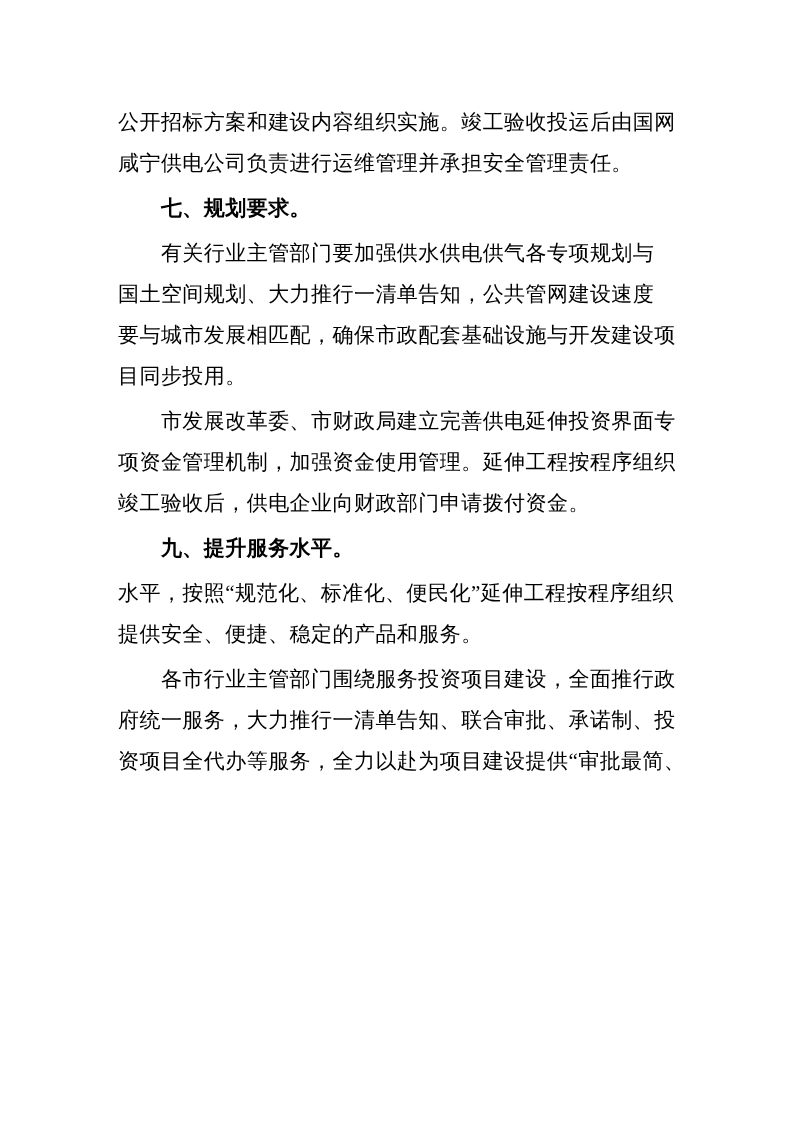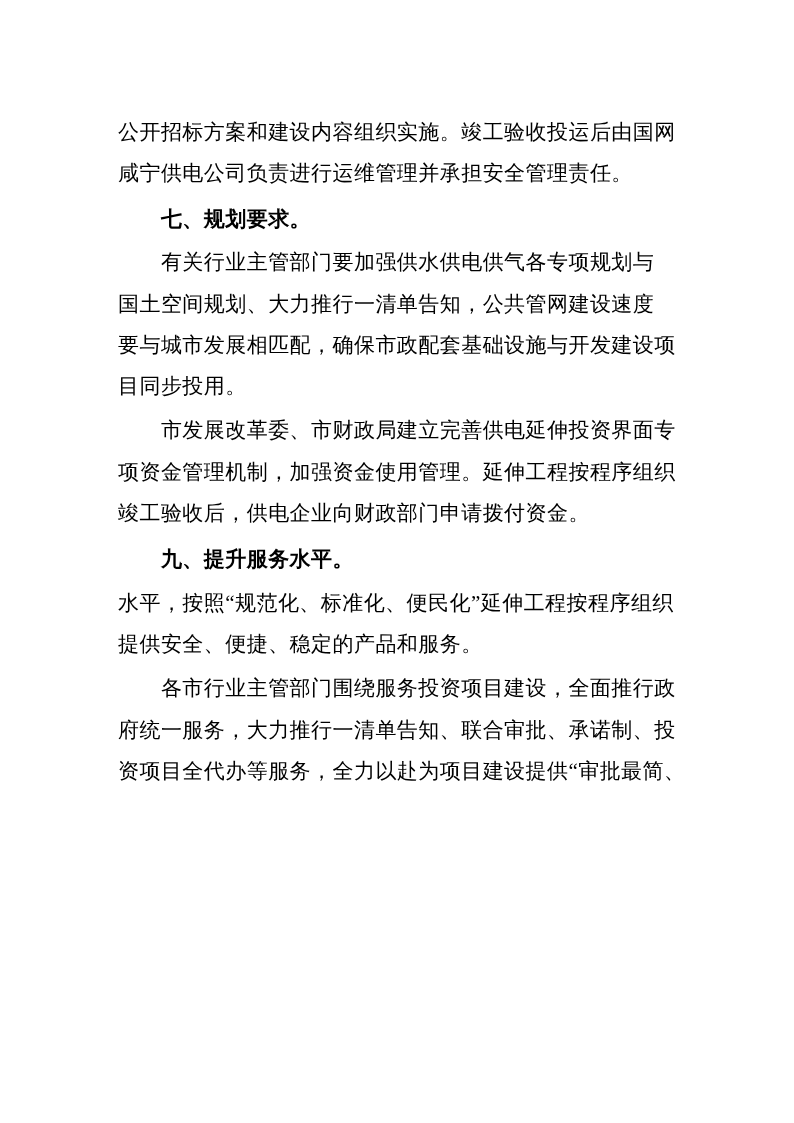--- a/index.html
+++ b/index.html
@@ -20,42 +20,41 @@
     position: absolute;
     left: 118px;
     top: 98px;
     width: 560px;
   }
   .block {
     margin: 4px 0 0 0;
     padding: 0;
   }
   .block:first-child {
-    margin-top: 14px;
+    margin-top: 4px;
   }
   .para {
     font-size: 21px;
     line-height: 41px;
     letter-spacing: 0.45px;
     font-weight: normal;
   }
   .line {
     display: block;
     white-space: nowrap;
   }
   .line.first-indent {
     text-indent: 42.9px;
-    font-family: Liberation Mono, monospace;
   }
   .heading {
     font-size: 21px;
     line-height: 41px;
     letter-spacing: 0.45px;
     font-weight: bold;
-    font-family: Liberation Sans, sans-serif;
+    font-family: Liberation Serif, serif;
     text-indent: 42.9px;
     white-space: nowrap;
   }
 </style>
 </head>
 <body>
 
 <div class="page">
   <div class="doc">
 

